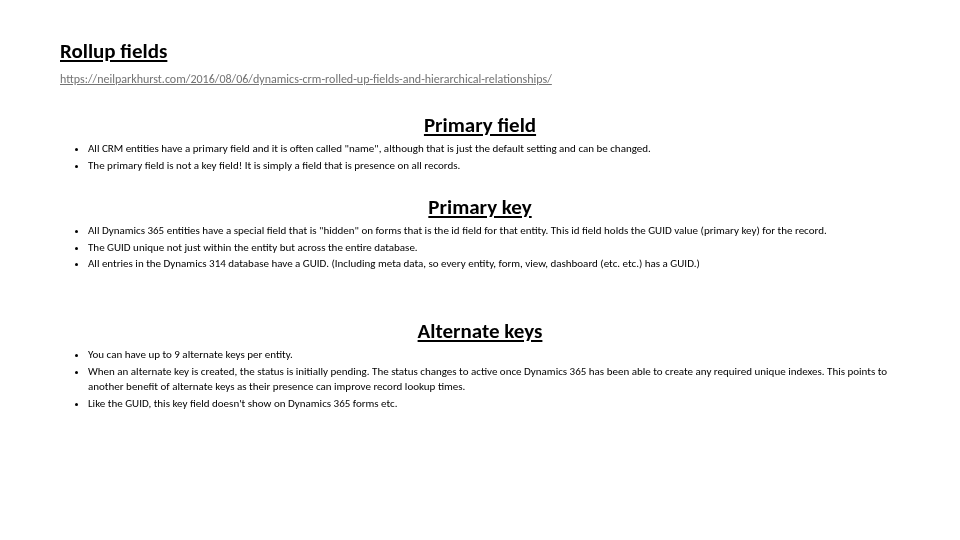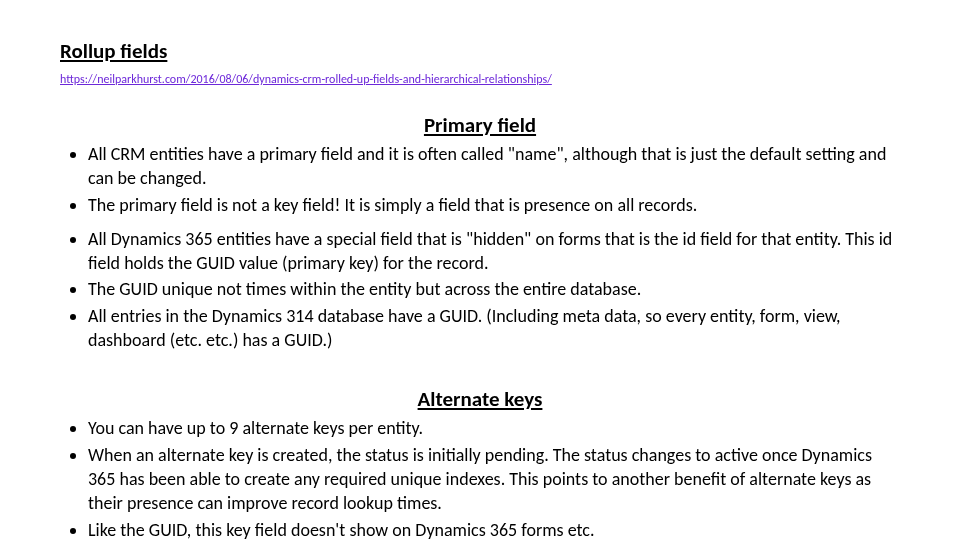--- a/index.html
+++ b/index.html
@@ -19,58 +19,59 @@
     font-weight: bold;
     text-decoration: underline;
     margin: 0 0 4px 0;
   }
   .heading.sub {
     margin-top: 20px;
     text-align: center;
   }
   .link {
     font-size: 12px;
-    color: #6d28d9;
+    color: #737373;
     text-decoration: underline;
     display: inline-block;
     margin-bottom: 6px;
   }
   ul {
     margin: 4px 0 10px 0;
     padding-left: 28px;
   }
   li {
-    font-size: 18px;
+    font-size: 11px;
     line-height: 1.35;
     margin-bottom: 2px;
   }
   .u {
   }
 </style>
 </head>
 <body>
 
 <div class="slide">
 
   <div class="heading">Rollup fields</div>
   <a class="link">https://neilparkhurst.com/2016/08/06/dynamics-crm-rolled-up-fields-and-hierarchical-relationships/</a>
 
   <div class="heading sub">Primary field</div>
   <ul>
     <li>All CRM entities have a primary field and it is often called "name", although that is just the default setting and can be changed.</li>
     <li>The primary field is not a key field! It is simply a field that is presence on all records.</li>
   </ul>
 
+  <div class="heading sub">Primary key</div>
   <ul>
     <li>All Dynamics 365 entities have a special field that is "hidden" on forms that is the id field for that entity. This id field holds the GUID value (primary key) for the record.</li>
-    <li> The GUID unique not times within the entity but across the entire database.</li>
+    <li> The GUID unique not just within the entity but across the entire database.</li>
     <li>All entries in the Dynamics 314 database have a GUID. (Including meta data, so every entity, form, view, dashboard (etc. etc.) has a GUID.)</li>
   </ul>
 
-  <div class="heading sub" style="margin-top:34px">Alternate keys</div>
+  <div class="heading sub" style="margin-top:46px">Alternate keys</div>
   <ul>
     <li>You can have up to 9 alternate keys per entity.</li>
     <li>
       <span>When an alternate key is created, the status is initially </span><span class="u">pending</span><span>. The status changes to </span><span class="u">active</span><span> once Dynamics 365 has been able to create any required unique indexes. This points to another benefit of alternate keys as their presence can improve record lookup times.</span>
     </li>
     <li>Like the GUID, this key field doesn't show on Dynamics 365 forms etc.</li>
   </ul>
 
 </div>
 

